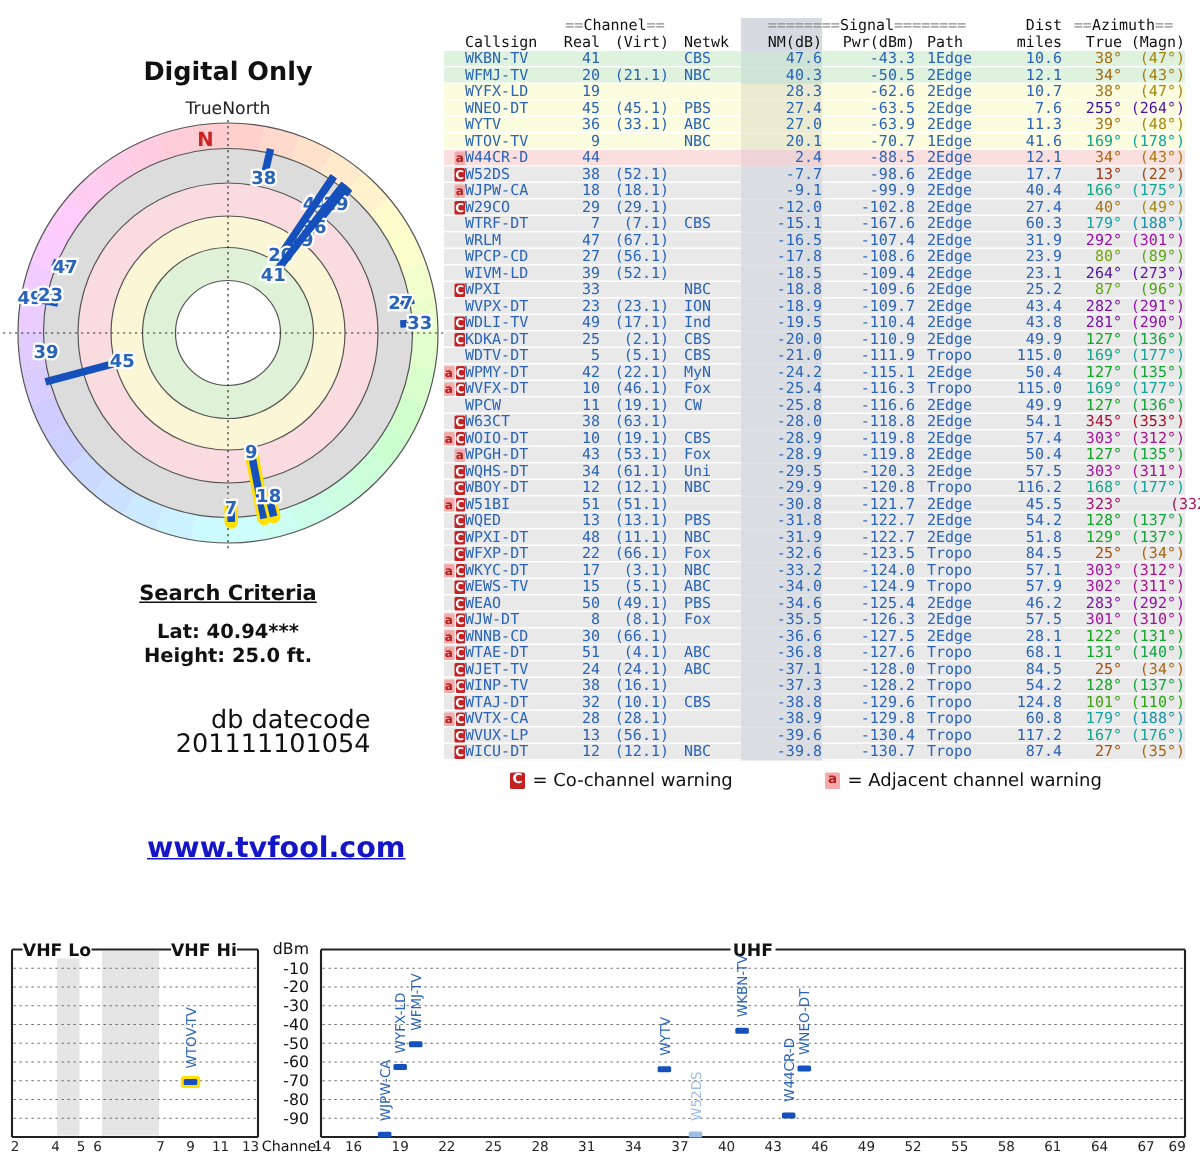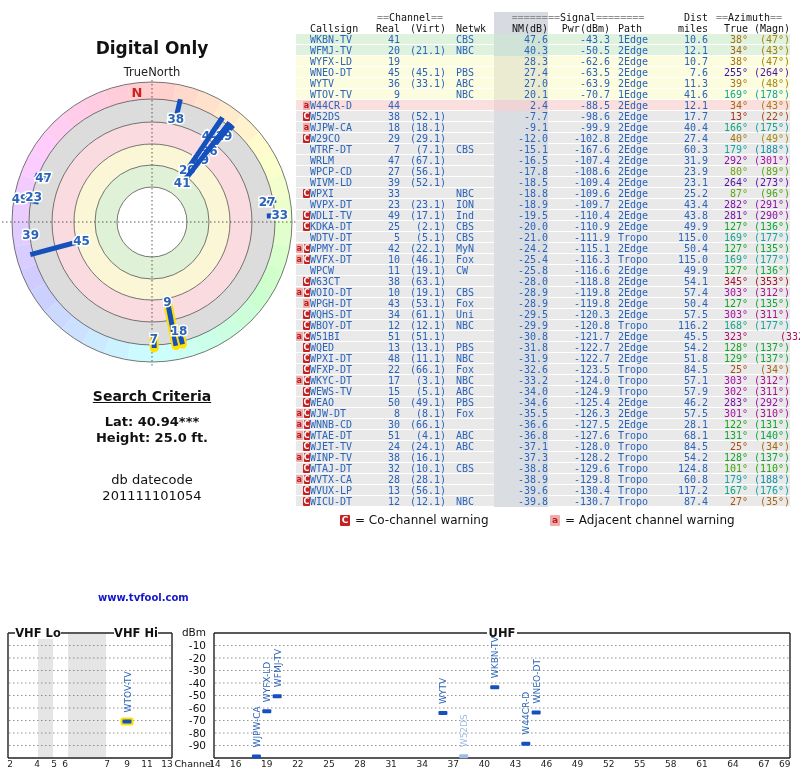--- a/index.html
+++ b/index.html
@@ -7,23 +7,23 @@
        font-family:"DejaVu Sans",sans-serif;color:#111;}
   .abs{position:absolute;}
   
   #polar-title{left:2px;top:38px;width:300px;text-align:center;font-weight:bold;font-size:17px;}
   #truenorth{left:2px;top:65px;width:300px;text-align:center;font-size:11.5px;color:#222;}
   #polar-svg{left:2px;top:72px;}
   
   #search{left:57px;top:388px;width:190px;text-align:center;}
   #search-heading{font-size:14px;font-weight:bold;text-decoration:underline;margin-bottom:10px;}
   .search-line{font-size:13px;line-height:16px;font-weight:bold;}
-  #datecode{left:57px;top:472px;width:190px;text-align:center;font-size:13px;line-height:16px;}
+  #datecode{left:57px;top:472px;width:190px;text-align:right;font-size:17px;line-height:16px;}
   
-  #tvlink{left:98px;top:592px;font-size:10px;font-weight:bold;color:#1515c8;cursor:pointer;}
+  #tvlink{left:98px;top:554px;font-size:19px;font-weight:bold;color:#1515c8;text-decoration:underline;cursor:pointer;}
   
   #table{left:296px;top:12px;width:494px;font-family:"DejaVu Sans Mono",monospace;font-size:10px;}
   .hdr,.trow{display:grid;grid-template-columns:14px 64px 26px 46px 48px 54px 62px 52px 46px 40px 42px;height:11px;line-height:11px;position:relative;z-index:1;}
   .hdr div{white-space:pre;}
   .hdr2 div{border-bottom:1px solid #333;}
   .hdr2 div.nob{border-bottom:none;}
   .eq{color:#8f8f8f;}
   .c-center{text-align:center;}
   .c-right{text-align:right;}
   .c-left{text-align:left;}

